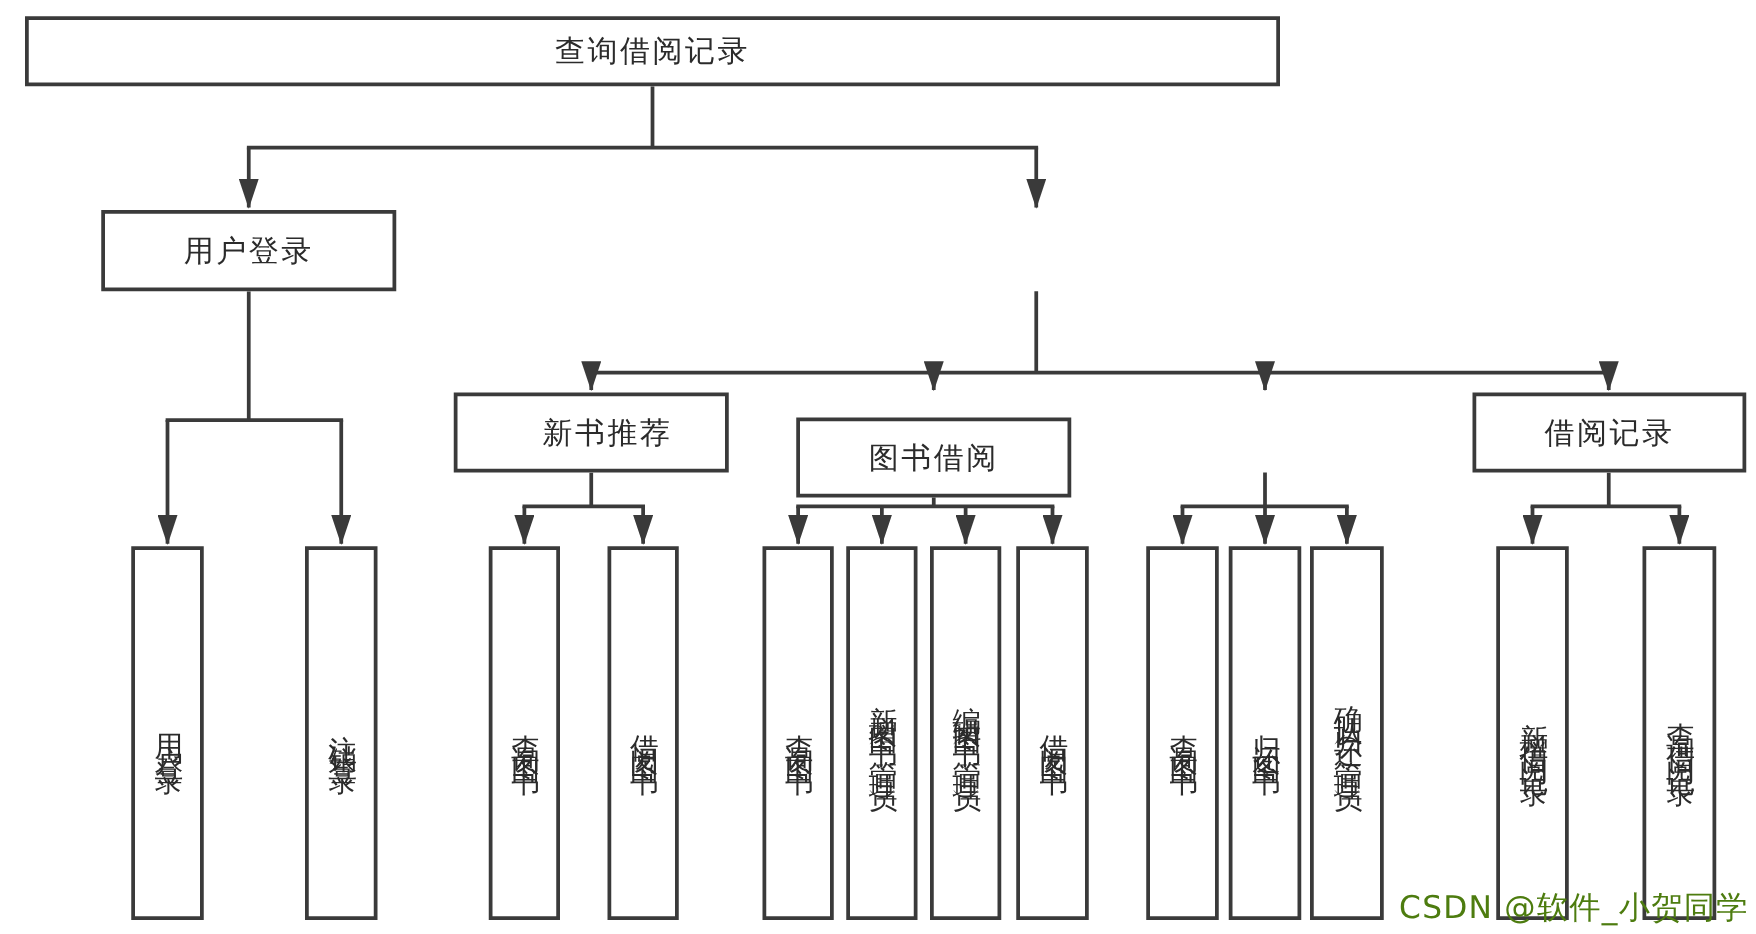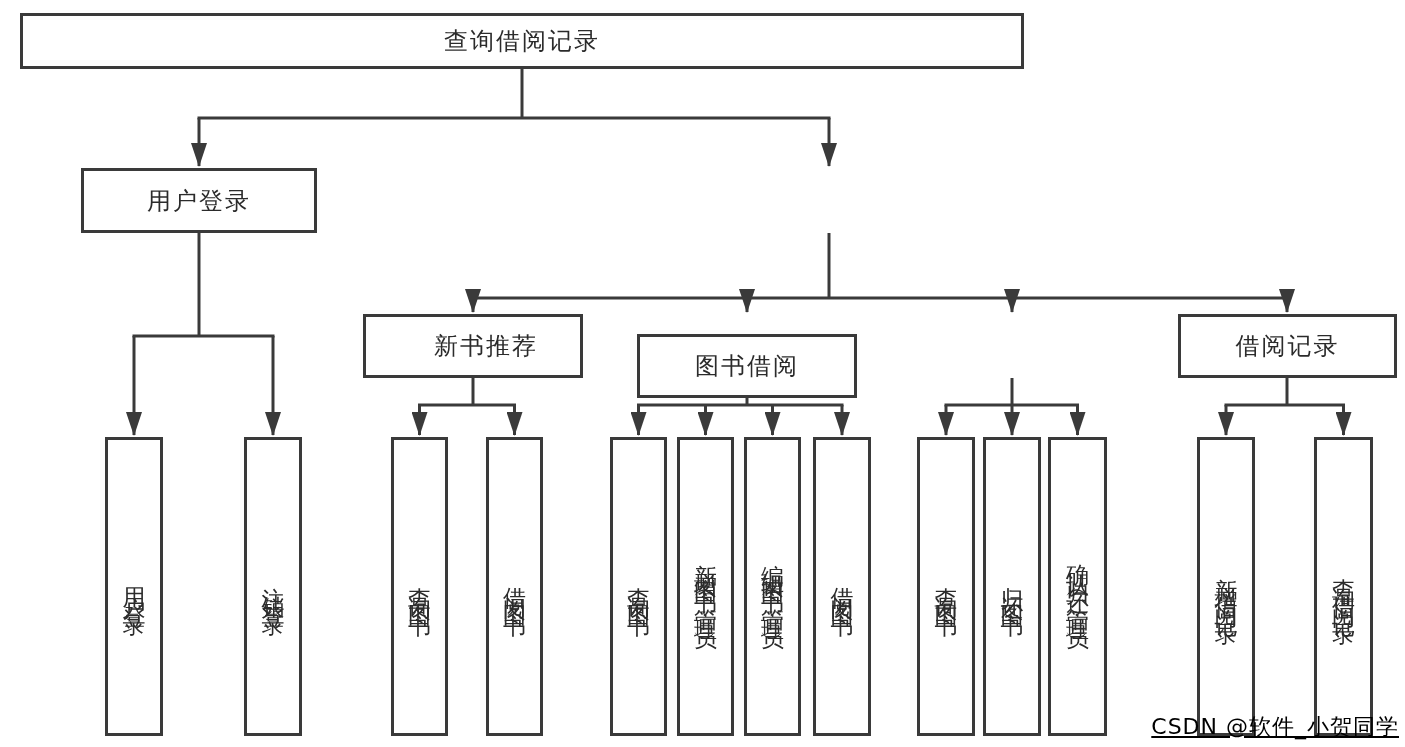--- a/index.html
+++ b/index.html
@@ -35,26 +35,25 @@
     font-size: 23px;
     line-height: 1;
     letter-spacing: 9px;
     white-space: nowrap;
     color: #2b2b2b;
   }
   .watermark {
     position: absolute;
     right: 6px;
     bottom: 5px;
-    font-size: 22px;
+    font-size: 25px;
     letter-spacing: 1px;
-    color: #000000;
+    color: #4d7c0f;
     z-index: 2;
     white-space: nowrap;
-    text-decoration: underline;
   }
   
   .n-root            { left: 20px;   top: 13px;  width: 1004px; height: 56px; }
   .n-user-login      { left: 81px;   top: 168px; width: 236px;  height: 65px; }
   .n-book-mgmt       { left: 711px;  top: 168px; width: 236px;  height: 65px; }
   .n-new-book-rec    { left: 363px;  top: 314px; width: 220px;  height: 64px; padding-left: 26px; }
   .n-book-borrow     { left: 637px;  top: 314px; width: 220px;  height: 64px; margin-top: 20px; }
   .n-current-borrow  { left: 902px;  top: 314px; width: 219px;  height: 64px; }
   .n-borrow-records  { left: 1178px; top: 314px; width: 219px;  height: 64px; }
   .leaf              { top: 437px; width: 58px; height: 299px; }

